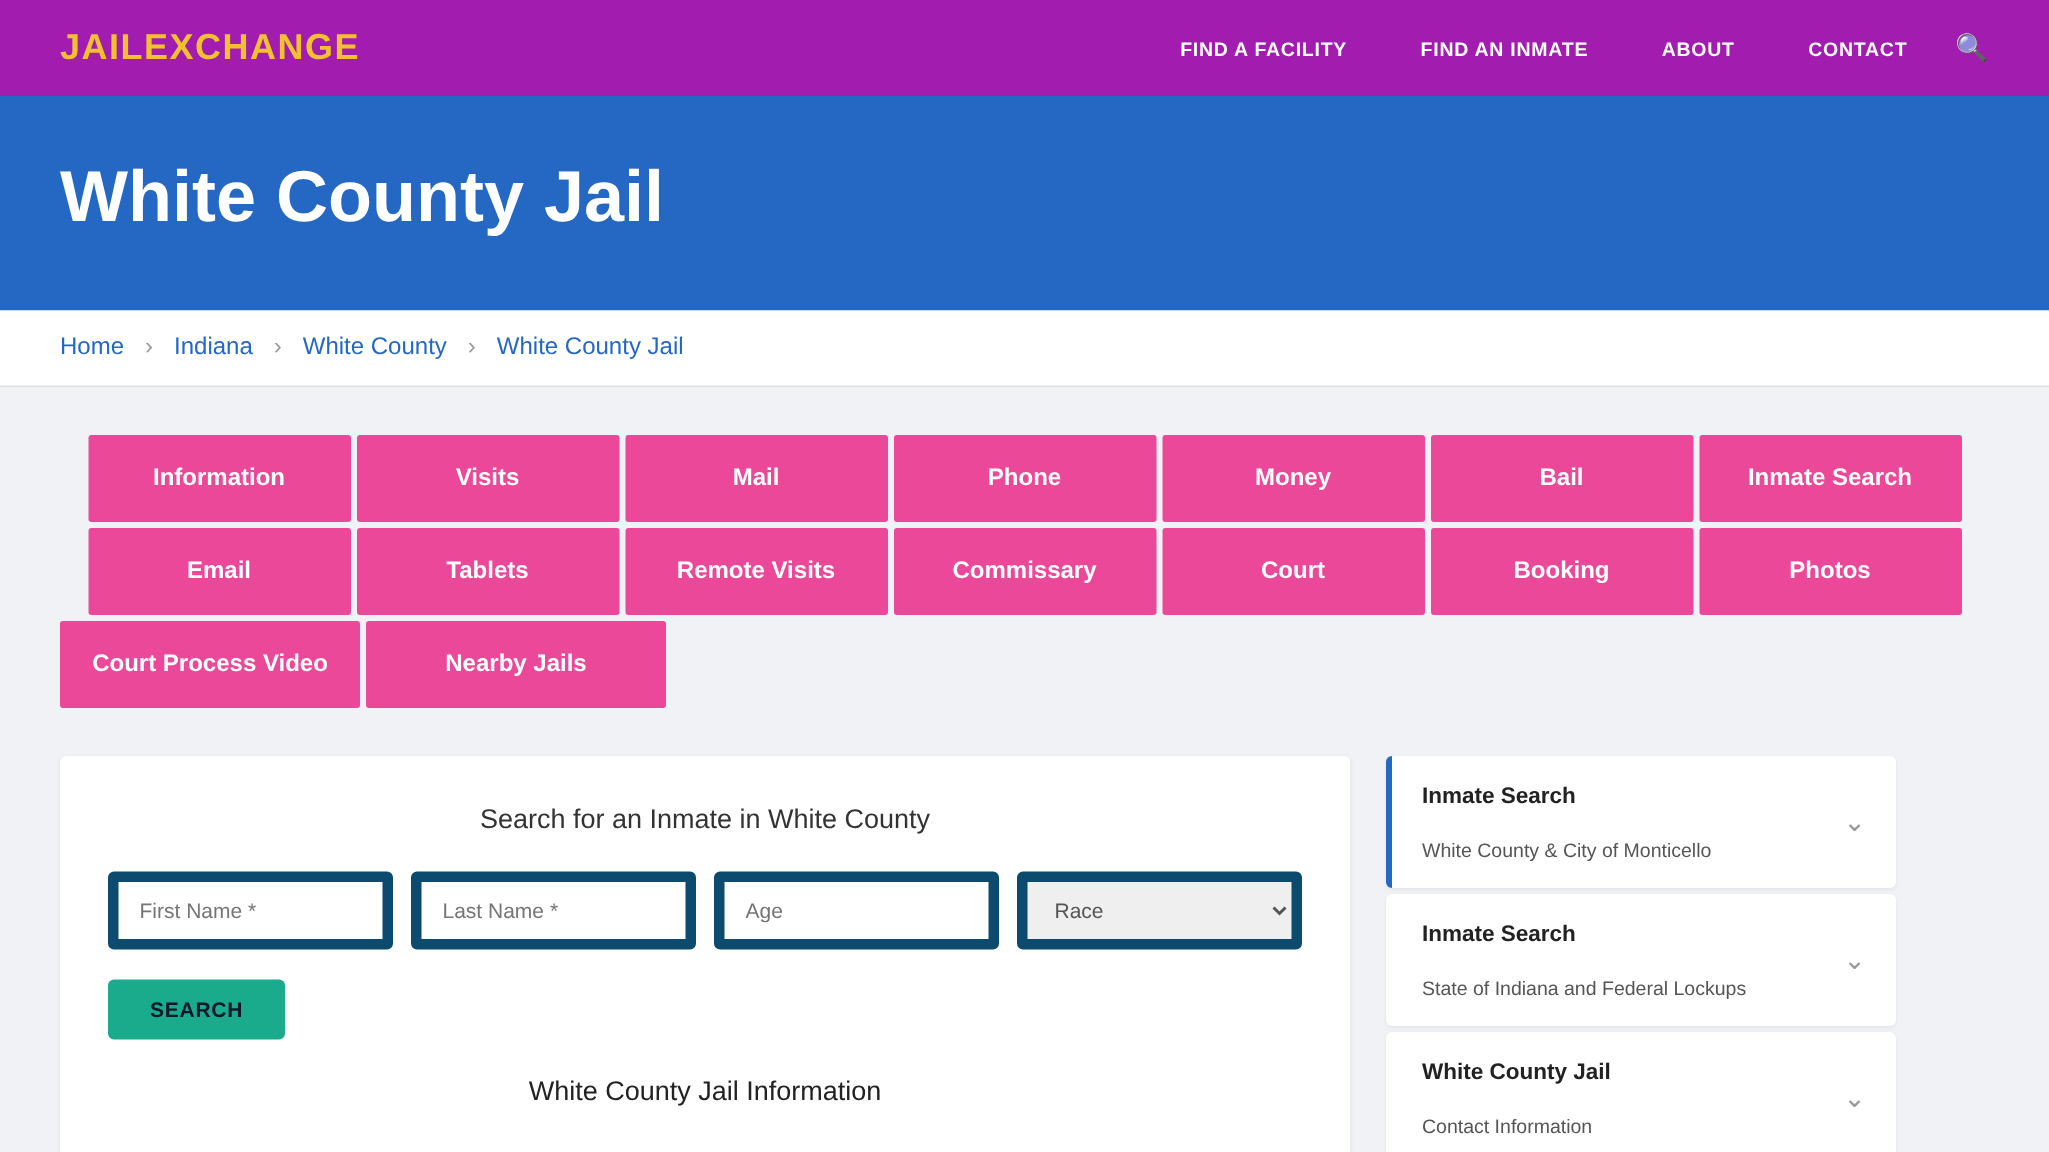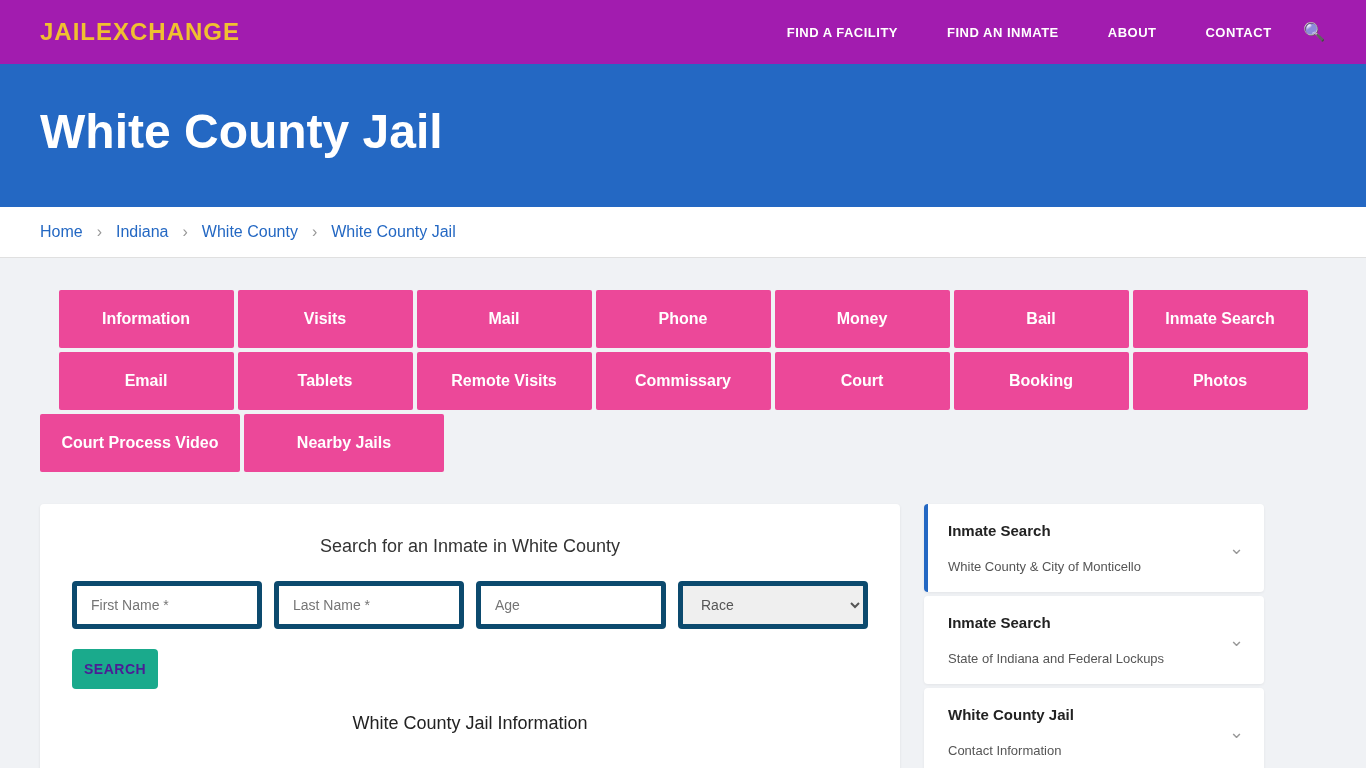--- a/index.html
+++ b/index.html
@@ -114,33 +114,33 @@
       font-weight: 400;
       margin-bottom: 24px;
     }
     .search-fields {
       display: flex;
       gap: 12px;
       margin-bottom: 20px;
       flex-wrap: wrap;
     }
     .search-fields input, .search-fields select {
-      border: 5px solid #0c4a6e;
+      border: 7px solid #0c4a6e;
       border-radius: 4px;
       padding: 10px 14px;
       font-size: 14px;
       color: #555;
       flex: 1;
       min-width: 120px;
     }
     .search-btn {
       background: #1aaa8c;
-      color: #4c1d95;
+      color: #0f172a;
       border: none;
-      padding: 12px 12px;
+      padding: 12px 28px;
       font-size: 14px;
       font-weight: 700;
       border-radius: 4px;
       cursor: pointer;
       letter-spacing: 0.5px;
     }
 
     
     .section-heading {
       font-size: 22px;

